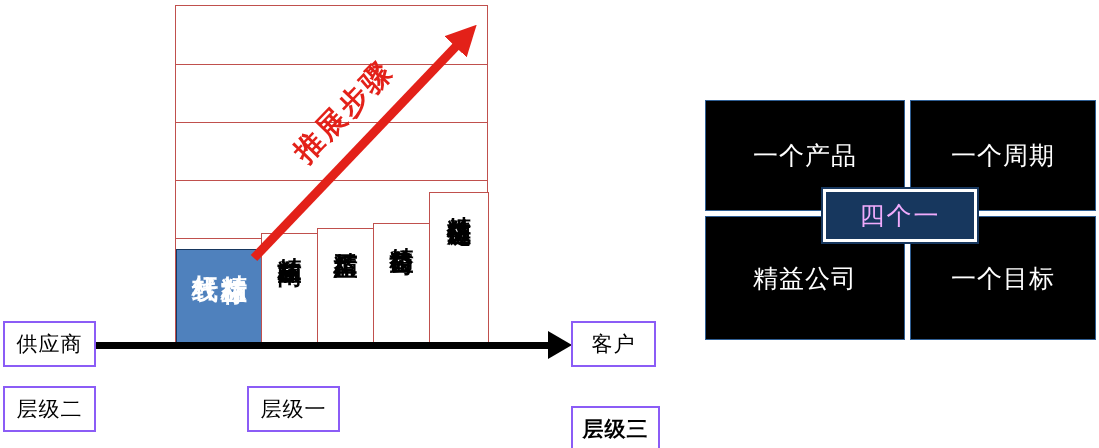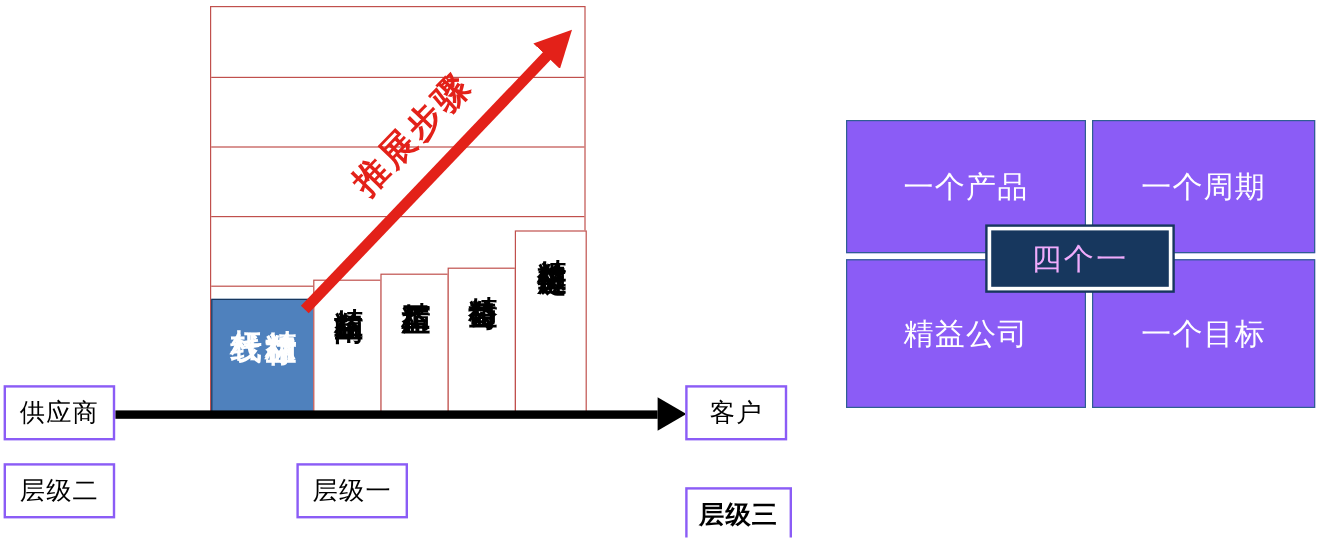--- a/index.html
+++ b/index.html
@@ -69,21 +69,21 @@
     font-size: 21px; color: #000; letter-spacing: 1px;
   }
   .supplier { left: 3px;   top: 321px; width: 93px; height: 46px; }
   .customer { left: 571px; top: 321px; width: 85px; height: 46px; }
   .level2   { left: 3px;   top: 386px; width: 93px; height: 46px; }
   .level1   { left: 247px; top: 386px; width: 93px; height: 46px; }
   .level3   { left: 571px; top: 406px; width: 89px; height: 46px; font-weight: bold; }
 
   
   .quad {
-    position: absolute; background: #8b5cf6; border: 1px solid #2f5e93;
+    position: absolute; background: #000000; border: 1px solid #2f5e93;
     display: flex; align-items: center; justify-content: center;
     color: #fff; font-size: 25px; letter-spacing: 1px;
   }
   .q1 { left: 705px; top: 100px; width: 200px; height: 111px; }
   .q2 { left: 910px; top: 100px; width: 186px; height: 111px; }
   .q3 { left: 705px; top: 216px; width: 200px; height: 124px; }
   .q4 { left: 910px; top: 216px; width: 186px; height: 124px; }
   .center-box {
     position: absolute; left: 823px; top: 189px; width: 154px; height: 53px;
     background: #17375e; border: 3px solid #ffffff;

